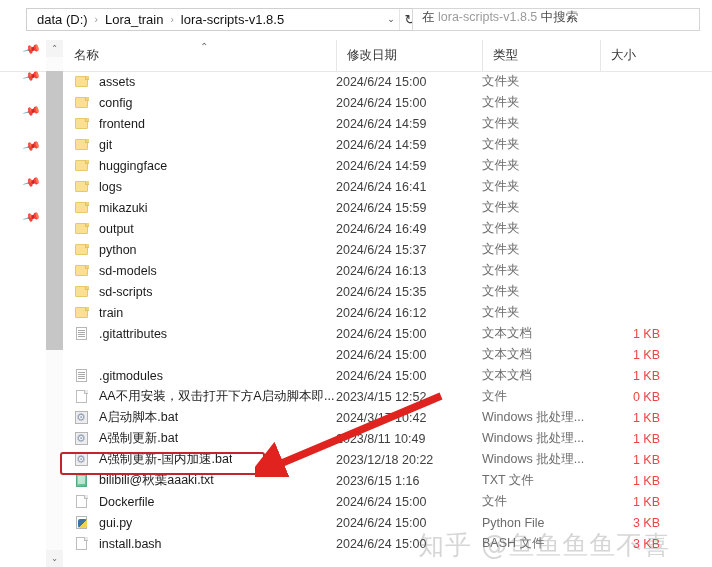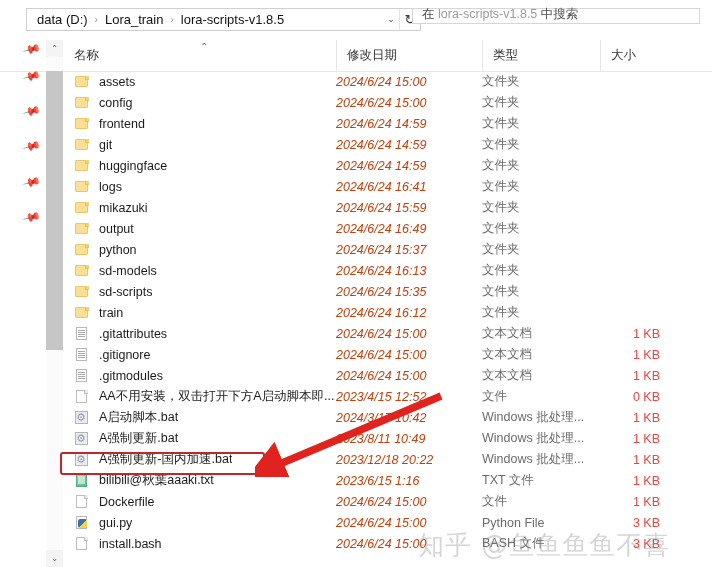--- a/index.html
+++ b/index.html
@@ -69,26 +69,26 @@
     line-height: 1;
     border-left: 1px solid #e4e4e4;
     height: 21px;
     display: flex;
     align-items: center;
     justify-content: center;
   }
   .searchbox {
     position: absolute;
     left: 412px; top: 8px;
-    width: 288px; height: 16px;
+    width: 288px; height: 23px;
     border: 1px solid #d6d6d6;
     background: #ffffff;
     box-sizing: border-box;
     display: flex;
-    align-items: flex-end;
+    align-items: flex-start;
     padding-left: 9px;
   }
   .search-text {
     font-size: 12.5px;
     color: #9b9b9b;
     white-space: nowrap;
   }
   .search-text .dark { color: #4c4c4c; }
 
   
@@ -193,23 +193,22 @@
     margin-left: 9px;
     color: #1b1b1b;
     font-size: 12.5px;
     overflow: hidden;
     text-overflow: ellipsis;
     white-space: nowrap;
   }
   .cell-date {
     position: absolute;
     left: 272px;
-    color: #c2410c;
+    color: #404040;
     font-size: 12.5px;
-    font-style: italic;
   }
   .cell-type {
     position: absolute;
     left: 418px;
     color: #6c6c6c;
     font-size: 12.5px;
     text-align: center;
   }
   .cell-size {
     position: absolute;
@@ -536,24 +535,20 @@
     <div class="row">
       <div class="cell-name">
         <span class="ico ico-textdoc"></span>
         <span class="label">.gitattributes</span>
       </div>
       <div class="cell-date">2024/6/24 15:00</div>
       <div class="cell-type">文本文档</div>
       <div class="cell-size">1 KB</div>
     </div>
     <div class="row">
-      <div class="cell-name">
-        <span class="ico ico-textdoc"></span>
-        <span class="label">.gitignore</span>
-      </div>
       <div class="cell-date">2024/6/24 15:00</div>
       <div class="cell-type">文本文档</div>
       <div class="cell-size">1 KB</div>
     </div>
     <div class="row">
       <div class="cell-name">
         <span class="ico ico-textdoc"></span>
         <span class="label">.gitmodules</span>
       </div>
       <div class="cell-date">2024/6/24 15:00</div>

